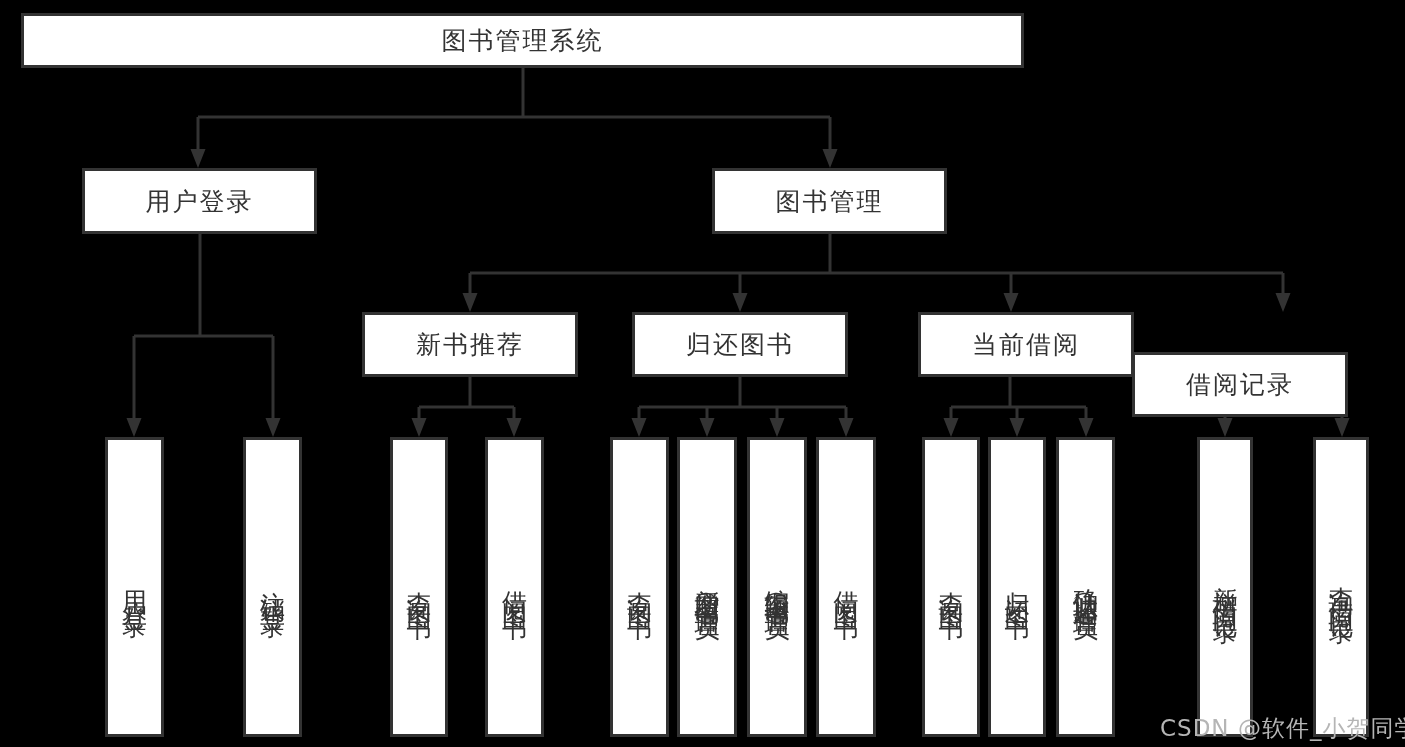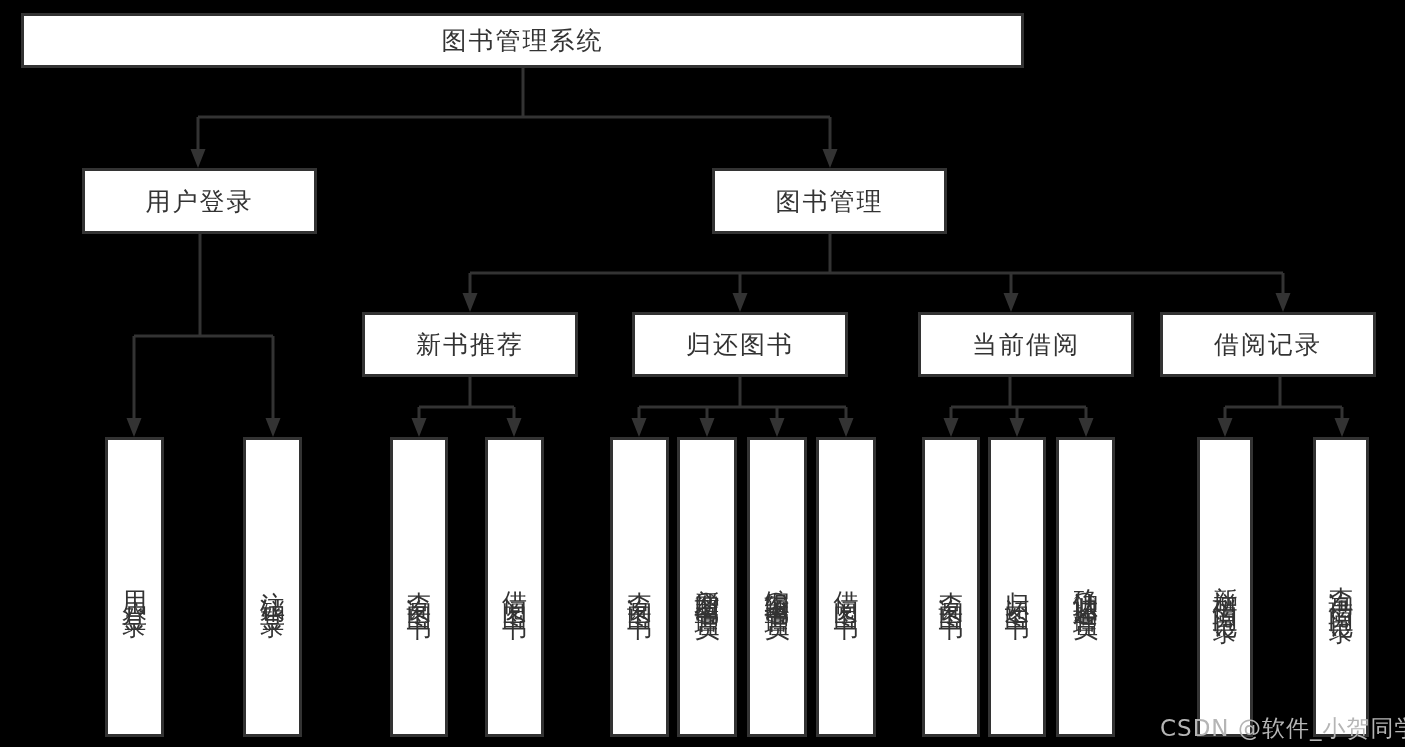--- a/index.html
+++ b/index.html
@@ -97,21 +97,21 @@
 
   <div class="node lvl3" style="left:362px;">
     <span>新书推荐</span>
   </div>
   <div class="node lvl3" style="left:632px;">
     <span>归还图书</span>
   </div>
   <div class="node lvl3" style="left:902px;margin-left:16px;">
     <span>当前借阅</span>
   </div>
-  <div class="node lvl3" style="left:1160px;">
+  <div class="node lvl3" style="left:1132px;margin-top:40px;">
     <span>借阅记录</span>
   </div>
 
   <div class="node leaf" style="left:105px;">
     <span class="vtext">用户登录</span>
   </div>
   <div class="node leaf" style="left:243px;">
     <span class="vtext">注销登录</span>
   </div>
   <div class="node leaf" style="left:390px;width:58px;">

